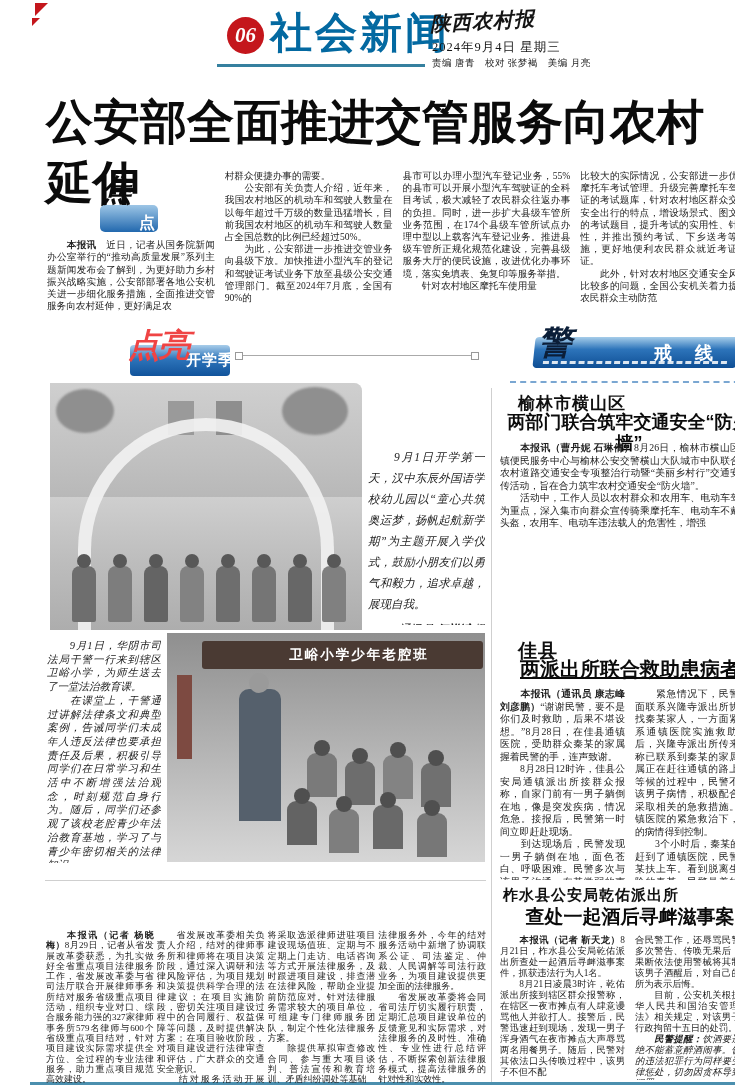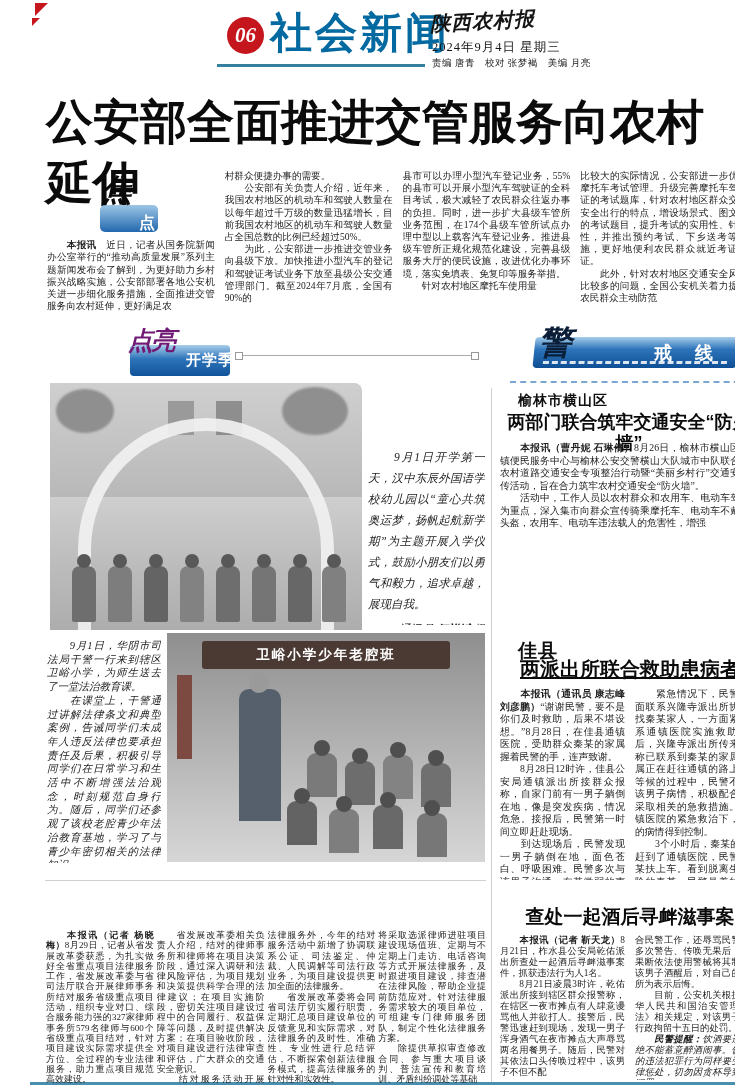--- a/index.html
+++ b/index.html
@@ -32,41 +32,41 @@
              background:linear-gradient(180deg,#9dc6e6,#2268ae);}
   .badge-dot{position:absolute;right:9px;bottom:5px;color:#fff;font-weight:bold;font-size:16px;
              font-family:"Liberation Sans",sans-serif;}
   .badge-brush{position:absolute;left:4px;top:-4px;font-size:30px;font-weight:900;font-style:italic;color:#0a0a0a;}
   
   .sb{left:100px;top:334px;width:110px;height:44px;}
   .sb-box{position:absolute;left:0;bottom:2px;width:100px;height:31px;border-radius:4px;
           background:linear-gradient(180deg,#a8cdea,#2d74ba 45%,#11539b);}
   .sb-text{position:absolute;right:6px;bottom:8px;color:#fff;font-weight:bold;font-size:15px;
            font-family:"Liberation Sans",sans-serif;letter-spacing:1px;}
-  .sb-brush{position:absolute;left:-2px;top:-10px;font-size:25px;font-weight:900;font-style:italic;color:#701a75;letter-spacing:-2px;}
+  .sb-brush{position:absolute;left:-2px;top:-10px;font-size:32px;font-weight:900;font-style:italic;color:#ef4444;letter-spacing:-2px;}
   .deco-line{left:209px;top:355px;width:234px;height:1px;background:#aaa;}
   .deco-sq1{left:205px;top:352px;width:6px;height:6px;border:1px solid #999;background:#fff;}
   .deco-sq2{left:441px;top:352px;width:6px;height:6px;border:1px solid #999;background:#fff;}
   .pages-icon{left:701px;top:341px;width:17px;height:13px;border:1px solid #999;background:#fff;}
   .pages-icon:after{content:"";position:absolute;left:4px;top:4px;width:17px;height:13px;border:1px solid #999;background:#fff;}
   
   .photo{background:linear-gradient(180deg,#e6e6e6 0%,#d3d3d3 40%,#bdbdbd 72%,#adadad 100%);overflow:hidden;}
   .p1{left:20px;top:383px;width:312px;height:247px;border-radius:0 8px 0 0;}
   .p1-build{position:absolute;left:0;top:0;width:100%;height:46%;
             background:linear-gradient(180deg,#cfcfcf,#c2c2c2 60%,#b8b8b8);}
   .p1-win{position:absolute;background:#9a9a9a;width:26px;height:34px;top:18px;}
   .p1-tree{position:absolute;border-radius:50%;background:#8f8f8f;filter:blur(1px);}
   .arch{position:absolute;left:9%;top:14%;width:82%;height:86%;border:13px solid #f1f1f1;border-bottom:none;
         border-radius:50% 50% 0 0/62% 62% 0 0;box-sizing:border-box;opacity:.92;}
   .kid{position:absolute;bottom:8px;width:24px;height:56px;background:#6e6e6e;border-radius:8px 8px 2px 2px;}
   .kid:before{content:"";position:absolute;left:5px;top:-12px;width:14px;height:14px;border-radius:50%;background:#585858;}
   .p2{left:137px;top:633px;width:318px;height:229px;background:linear-gradient(180deg,#8f8f8f 0%,#a6a6a6 32%,#c7c7c7 78%,#d6d6d6 100%);}
   .p2-band{position:absolute;left:11%;top:8px;width:78%;height:28px;background:#4a3a33;display:flex;
            align-items:center;justify-content:center;color:#fff;font-weight:bold;font-size:13.5px;
-           font-family:"Liberation Sans",sans-serif;letter-spacing:2px;border-radius:3px;}
+           font-family:"Liberation Sans",sans-serif;letter-spacing:2px;border-radius:3px;padding-left:33px;}
   .p2-red{position:absolute;left:10px;top:42px;width:15px;height:84px;background:#7d4a41;}
   .officer{position:absolute;left:72px;top:56px;width:42px;height:132px;background:#55606c;border-radius:10px 10px 0 0;}
   .officer:before{content:"";position:absolute;left:10px;top:-16px;width:20px;height:20px;border-radius:50%;background:#9a9a9a;}
   .stud{position:absolute;width:30px;height:44px;background:#7a7a7a;border-radius:9px 9px 0 0;}
   .stud:before{content:"";position:absolute;left:7px;top:-13px;width:16px;height:16px;border-radius:50%;background:#4f4f4f;}
   
   .cap1{left:338px;top:447px;width:117px;height:178px;font-size:11.5px;line-height:21px;
         font-style:italic;text-align:justify;white-space:pre-line;overflow:hidden;color:#1c1c1c;}
   .cap2{left:17px;top:639px;width:114px;height:224px;font-size:10.5px;line-height:13.7px;
         font-style:italic;text-align:justify;white-space:pre-line;overflow:hidden;color:#1c1c1c;}
@@ -78,21 +78,21 @@
   
   .al{left:492px;top:330px;width:226px;height:50px;}
   .al-band{position:absolute;left:12px;top:7px;width:204px;height:31px;border-radius:4px;transform:skewX(-6deg);
            background:linear-gradient(180deg,#a6cdea,#2d74ba 40%,#0e4e94);}
   .al-band:after{content:"";position:absolute;left:10px;right:10px;bottom:4px;border-bottom:3px dashed rgba(255,255,255,.85);}
   .al-text{position:absolute;right:26px;top:11px;color:#fff;font-weight:bold;font-size:18px;
            font-family:"Liberation Sans",sans-serif;letter-spacing:9px;}
   .al-brush{position:absolute;left:16px;top:-10px;font-size:34px;font-weight:900;font-style:italic;color:#0b1e38;}
   .al-dash{left:480px;top:381px;width:240px;height:0;border-top:2px dashed #7aa7d2;}
   
-  .kicker{font-weight:bold;font-size:14px;letter-spacing:1px;color:#101010;}
+  .kicker{font-weight:bold;font-size:17px;letter-spacing:1px;color:#101010;}
   .sans-hl{font-family:"Liberation Sans",sans-serif;font-weight:bold;color:#0b0b0b;text-align:center;line-height:1.15;}
   .cols2{display:flex;gap:10px;}
   .rcol{flex:1;text-align:justify;white-space:pre-line;overflow:hidden;font-size:9.8px;line-height:12.5px;color:#222;}
   .ccol{font-size:9.3px;line-height:11px;}
   
   .bot-hl{left:15px;top:892px;width:441px;text-align:center;font-family:"Liberation Sans",sans-serif;
           font-weight:bold;font-size:21px;letter-spacing:-.5px;color:#0b0b0b;}
   .bot-cols{left:16px;top:930px;width:440px;height:153px;display:flex;gap:3px;}
   .bcol{flex:1;text-align:justify;white-space:pre-line;overflow:hidden;font-size:9px;line-height:10.3px;color:#222;}
 </style>
@@ -197,32 +197,33 @@
   <div class="abs kicker" style="left:488px;top:638px;font-size:19px;">佳县</div>
   <div class="abs sans-hl" style="left:470px;top:658px;width:260px;font-size:20px;text-decoration:underline;">两派出所联合救助患病者</div>
   <div class="abs cols2" style="left:470px;top:688px;width:260px;height:192px;">
     <div class="rcol"><span class="b">　　本报讯（通讯员 康志峰 刘彦鹏）</span><span>“谢谢民警，要不是你们及时救助，后果不堪设想。”8月28日，在佳县通镇医院，受助群众秦某的家属握着民警的手，连声致谢。
 　　8月28日12时许，佳县公安局通镇派出所接群众报称，自家门前有一男子躺倒在地，像是突发疾病，情况危急。接报后，民警第一时间立即赶赴现场。
 　　到达现场后，民警发现一男子躺倒在地，面色苍白、呼吸困难。民警多次与该男子沟通，在其微弱的声音中得知其姓秦，有癫痫病史，系兴隆寺乡人。</span></div>
     <div class="rcol">　　紧急情况下，民警一方面联系兴隆寺派出所协助寻找秦某家人，一方面紧急联系通镇医院实施救助。随后，兴隆寺派出所传来消息称已联系到秦某的家属，家属正在赶往通镇的路上。在等候的过程中，民警不放心该男子病情，积极配合医生采取相关的急救措施。在通镇医院的紧急救治下，秦某的病情得到控制。
 　　3个小时后，秦某的家属赶到了通镇医院，民警将秦某扶上车。看到脱离生命危险的秦某，民警悬着的心也终于放了下来。</div>
   </div>
 
+  <div class="abs kicker" style="left:473px;top:886px;font-size:15px;">柞水县公安局乾佑派出所</div>
   <div class="abs sans-hl" style="left:470px;top:906px;width:260px;font-size:19px;">查处一起酒后寻衅滋事案</div>
   <div class="abs cols2" style="left:470px;top:935px;width:260px;height:145px;">
     <div class="rcol ccol"><span class="b">　　本报讯（记者 靳天龙）</span><span>8月21日，柞水县公安局乾佑派出所查处一起酒后寻衅滋事案件，抓获违法行为人1名。
 　　8月21日凌晨3时许，乾佑派出所接到辖区群众报警称，在辖区一夜市摊点有人肆意谩骂他人并欲打人。接警后，民警迅速赶到现场，发现一男子浑身酒气在夜市摊点大声辱骂两名用餐男子。随后，民警对其依法口头传唤过程中，该男子不但不配</span></div>
     <div class="rcol ccol"><span>合民警工作，还辱骂民警。在多次警告、传唤无果后，民警果断依法使用警械将其制服。该男子酒醒后，对自己的所作所为表示后悔。
 　　目前，公安机关根据《中华人民共和国治安管理处罚法》相关规定，对该男子处以行政拘留十五日的处罚。
 </span><span class="b it">　　民警提醒：</span><span class="it">饮酒要适量，绝不能蓄意醉酒闹事。饮酒后的违法犯罪行为同样要受到法律惩处，切勿因贪杯导致违法犯罪。</span></div>
   </div>
 
   <div class="abs bot-cols">
     <div class="bcol"><span class="b">　　本报讯（记者 杨晓梅）</span><span>8月29日，记者从省发展改革委获悉，为扎实做好全省重点项目法律服务工作，省发展改革委与省司法厅联合开展律师事务所结对服务省级重点项目活动，组织专业对口、综合服务能力强的327家律师事务所579名律师与600个省级重点项目结对，针对项目建设实际需求提供全方位、全过程的专业法律服务，助力重点项目规范高效建设。</span></div>
     <div class="bcol">　　省发展改革委相关负责人介绍，结对的律师事务所和律师将在项目决策阶段，通过深入调研和法律风险评估，为项目规划和决策提供科学合理的法律建议；在项目实施阶段，密切关注项目建设过程中的合同履行、权益保障等问题，及时提供解决方案；在项目验收阶段，对项目建设进行法律审查和评估，广大群众的交通安全意识。
 　　结对服务活动开展后，</div>
+    <div class="bcol">将采取选派律师进驻项目建设现场值班、定期与不定期上门走访、电话咨询等方式开展法律服务，及时跟进项目建设，排查潜在法律风险，帮助企业提前防范应对。针对法律服务需求较大的项目单位，可组建专门律师服务团队，制定个性化法律服务方案。
+　　除提供草拟审查修改合同、参与重大项目谈判、普法宣传和教育培训、矛盾纠纷调处等基础</div>
     <div class="bcol">法律服务外，今年的结对服务活动中新增了协调联系公证、司法鉴定、仲裁、人民调解等司法行政业务，为项目建设提供更加全面的法律服务。
 　　省发展改革委将会同省司法厅切实履行职责，定期汇总项目建设单位的反馈意见和实际需求，对法律服务的及时性、准确性、专业性进行总结评估，不断探索创新法律服务模式，提高法律服务的针对性和实效性。</div>
-    <div class="bcol">将采取选派律师进驻项目建设现场值班、定期与不定期上门走访、电话咨询等方式开展法律服务，及时跟进项目建设，排查潜在法律风险，帮助企业提前防范应对。针对法律服务需求较大的项目单位，可组建专门律师服务团队，制定个性化法律服务方案。
-　　除提供草拟审查修改合同、参与重大项目谈判、普法宣传和教育培训、矛盾纠纷调处等基础</div>
   </div>
 
 </div>
 
 </body></html>

